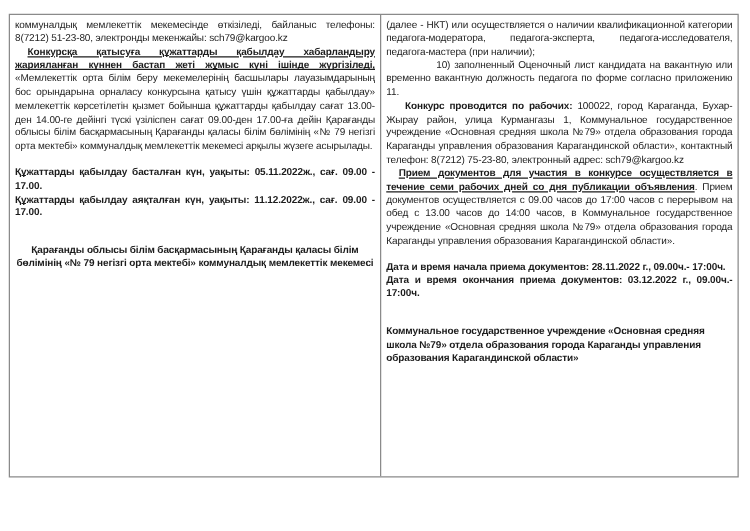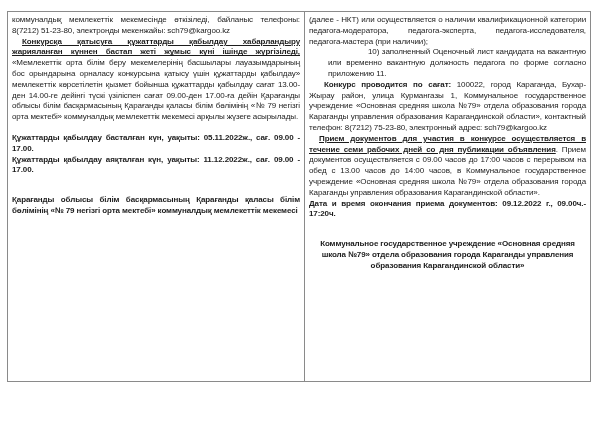--- a/index.html
+++ b/index.html
@@ -43,43 +43,44 @@
     flex: 1;
   }
   .para {
     margin: 0;
     text-align: justify;
   }
   .bold { font-weight: bold; }
   .underline { text-decoration: underline; margin-top: 48px; }
   .indent-sm { text-indent: 10px; }
   .indent-md { text-indent: 15px; }
-  .indent-lg { text-indent: 40px; margin-left: 19px; }
+  .indent-lg { text-indent: 40px; }
   .gap-1 { margin-top: 10px; }
   .gap-2 { margin-top: 19px; }
-  .center { }
-  .right { text-align: center; }
+  .center { text-align: center; }
+  .right { text-align: left; }
 </style>
 </head>
 <body>
 
 <div class="page">
   <div class="doc-table">
 
     <div class="cell cell-left">
       <p class="para">коммуналдық мемлекеттік  мекемесінде өткізіледі, байланыс телефоны: 8(7212) 51-23-80, электронды мекенжайы: sch79@kargoo.kz</p>
       <p class="para indent-sm"><span class="bold underline">Конкурсқа қатысуға құжаттарды қабылдау хабарландыру жарияланған күннен бастап жеті  жұмыс күні ішінде жүргізіледі,</span><span> «Мемлекеттік орта білім беру мекемелерінің басшылары лауазымдарының  бос орындарына орналасу конкурсына қатысу үшін құжаттарды  қабылдау» мемлекеттік көрсетілетін қызмет бойынша құжаттарды қабылдау сағат 13.00-ден 14.00-ге дейінгі түскі үзіліспен сағат 09.00-ден 17.00-ға дейін  Қарағанды облысы білім басқармасының Қарағанды қаласы білім бөлімінің  «№ 79 негізгі орта мектебі» коммуналдық мемлекеттік  мекемесі арқылы жүзеге асырылады.</span></p>
       <p class="para bold gap-1">Құжаттарды  қабылдау басталған күн, уақыты: 05.11.2022ж., сағ. 09.00 - 17.00.</p>
       <p class="para bold">Құжаттарды қабылдау аяқталған  күн, уақыты: 11.12.2022ж., сағ. 09.00 - 17.00.</p>
       <p class="para bold center gap-2">Қарағанды облысы білім басқармасының Қарағанды қаласы білім бөлімінің  «№ 79 негізгі орта мектебі» коммуналдық мемлекеттік  мекемесі</p>
     </div>
 
     <div class="cell cell-right">
       <p class="para">(далее - НКТ) или осуществляется о наличии квалификационной категории педагога-модератора,  педагога-эксперта,  педагога-исследователя, педагога-мастера (при наличии);</p>
       <p class="para indent-lg">10) заполненный Оценочный лист кандидата на вакантную или временно вакантную должность педагога по форме согласно приложению 11.</p>
-      <p class="para indent-md"><span class="bold">Конкурс проводится по сағат:</span><span> 100022, город Караганда, Бухар-Жырау район, улица Курмангазы 1, Коммунальное государственное учреждение «Основная средняя школа №79»  отдела образования города Караганды управления образования Карагандинской области», контактный телефон: 8(7212) 75-23-80, электронный адрес: sch79@kargoo.kz</span></p>
+      <p class="para indent-md"><span class="bold">Конкурс проводится по рабочих:</span><span> 100022, город Караганда, Бухар-Жырау район, улица Курмангазы 1, Коммунальное государственное учреждение «Основная средняя школа №79»  отдела образования города Караганды управления образования Карагандинской области», контактный телефон: 8(7212) 75-23-80, электронный адрес: sch79@kargoo.kz</span></p>
       <p class="para indent-sm"><span class="bold underline">Прием документов для участия в конкурсе осуществляется в течение семи  рабочих дней со дня публикации объявления</span><span>. Прием документов осуществляется с 09.00 часов до 17:00 часов с перерывом на обед с 13.00 часов до 14:00 часов, в Коммунальное государственное учреждение «Основная средняя школа №79»  отдела образования города Караганды управления образования Карагандинской области».</span></p>
-      <p class="para bold">Дата и время окончания приема документов: 09.12.2022 г., 09.00ч.- 17:20ч.</p>
+      <p class="para bold gap-1">Дата и время начала приема документов: 28.11.2022 г., 09.00ч.- 17:00ч.</p>
+      <p class="para bold">Дата и время окончания приема документов: 03.12.2022 г., 09.00ч.- 17:00ч.</p>
       <p class="para bold right gap-2">Коммунальное государственное учреждение «Основная средняя школа №79»  отдела образования города Караганды управления образования Карагандинской области»</p>
     </div>
 
   </div>
 </div>
 
 </body></html>

